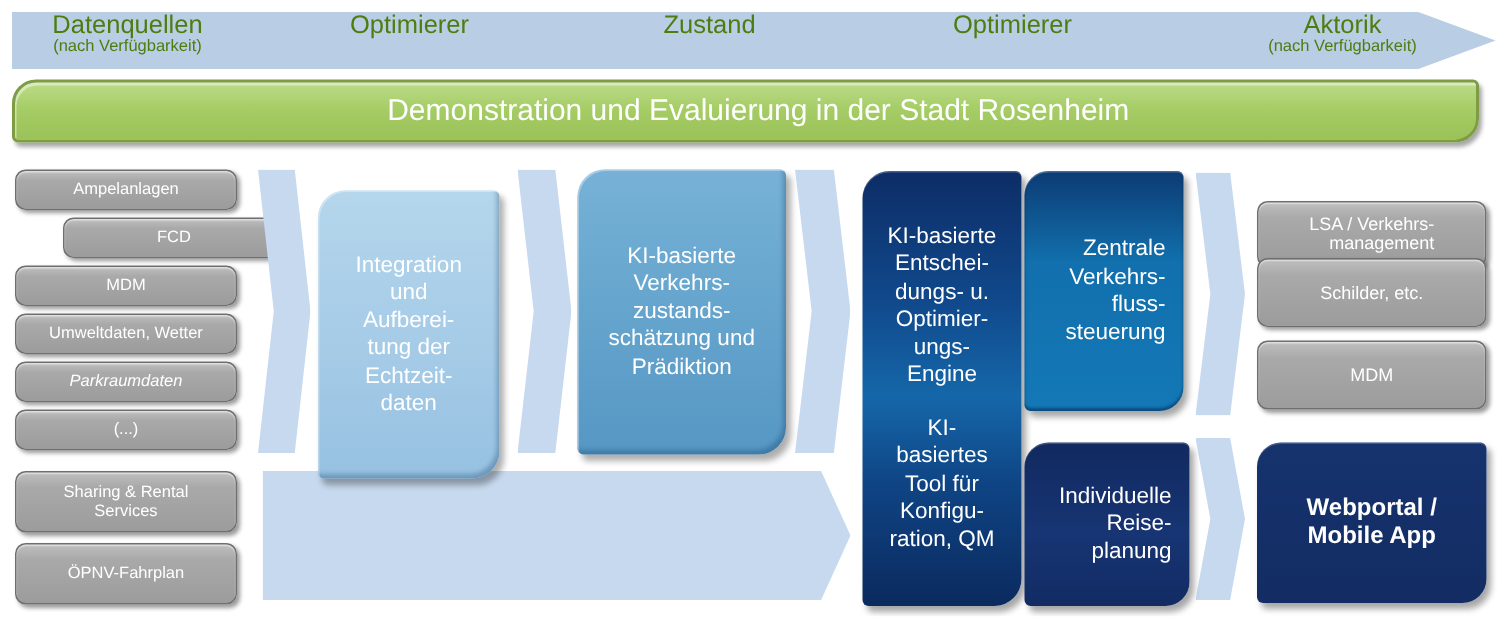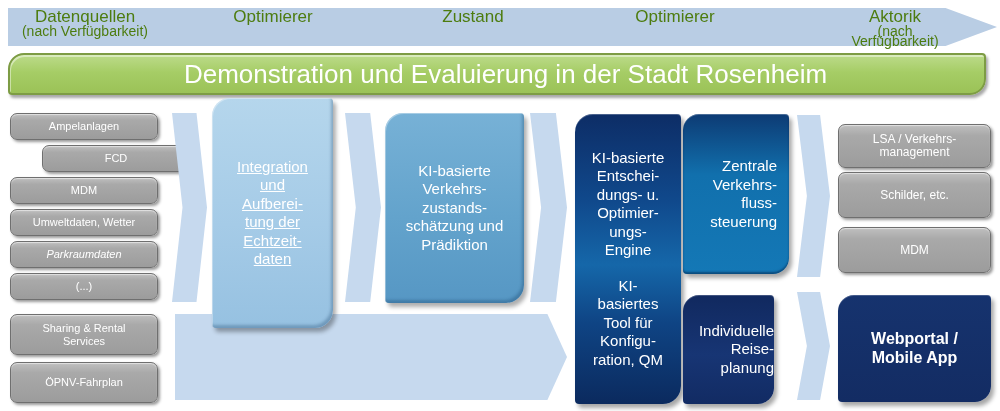--- a/index.html
+++ b/index.html
@@ -7,29 +7,29 @@
     font-family:"Liberation Sans", sans-serif;overflow:hidden;}
   .abs{position:absolute;box-sizing:border-box;}
 
   
   .top-band{left:8px;top:8px;width:989px;height:38px;background:#b9cde4;
     clip-path:polygon(0 0,94.8% 0,100% 50%,94.8% 100%,0 100%);}
   .stage-label{top:8px;height:38px;display:flex;flex-direction:column;
     justify-content:flex-start;align-items:center;transform:translateX(-50%);
     color:#4d7c0f;text-align:center;}
   .stage-label .main{font-size:17px;line-height:18px;}
-  .stage-label .note{font-size:14px;line-height:10px;}
+  .stage-label .note{font-size:11px;line-height:10px;}
 
   
   .banner{left:8px;top:53px;width:978px;height:42px;
     background:linear-gradient(180deg,#bcdb8a 0%,#a6cd66 45%,#9bc257 100%);
     border:2px solid #7d9c44;border-radius:16px 4px 16px 4px;
     box-shadow:2px 3px 3px rgba(0,0,0,.35), inset 1px 2px 0 rgba(255,255,255,.45);
     display:flex;align-items:center;justify-content:center;
-    color:#ffffff;font-size:26px;padding-left:17px;}
+    color:#ffffff;font-size:20px;padding-left:17px;}
 
   
   .gray-box{background:linear-gradient(180deg,#bfbfbf 0%,#a9a9a9 25%,#9c9c9c 100%);
     border:1px solid #6f6f6f;border-radius:7px;
     box-shadow:inset 0 1px 1px rgba(255,255,255,.55), 2px 2px 3px rgba(0,0,0,.4);
     color:#ffffff;display:flex;align-items:center;justify-content:center;
     text-align:center;font-size:11px;line-height:13px;white-space:pre-line;}
   .src{left:10px;width:148px;}
   .act{left:838px;width:153px;font-size:12px;}
 
@@ -37,35 +37,35 @@
   .chev{background:#c6d9ee;
     clip-path:polygon(0 0,70% 0,100% 50%,70% 100%,0 100%,30% 50%);}
   .long-arrow{left:175px;top:314px;width:392px;height:86px;background:#c6d9ee;
     clip-path:polygon(0 0,95% 0,100% 50%,95% 100%,0 100%);}
 
   
   .pbox{border-radius:18px 4px 18px 4px;color:#ffffff;
     display:flex;align-items:center;justify-content:center;text-align:center;
     font-size:15px;line-height:18.5px;white-space:pre-line;
     box-shadow:inset 1px 1px 0 rgba(255,255,255,.35), inset -2px -3px 3px rgba(10,50,90,.28), 3px 4px 4px rgba(0,0,0,.32);}
-  .box-int{left:212px;top:98px;width:121px;height:230px;
-    background:linear-gradient(180deg,#b5d6ec 0%,#a5cbe7 55%,#96c1e1 100%);text-decoration:underline;}
+  .box-int{left:212px;top:127px;width:121px;height:192px;
+    background:linear-gradient(180deg,#b5d6ec 0%,#a5cbe7 55%,#96c1e1 100%);}
   .box-ki{left:385px;top:113px;width:139px;height:190px;
     background:linear-gradient(180deg,#77b1d6 0%,#63a3cc 55%,#5697c4 100%);}
   .box-dark{left:575px;top:114px;width:106px;height:290px;
     background:linear-gradient(180deg,#0d2d66 0%,#10498c 30%,#1567a9 52%,#0f4484 72%,#0b2a5e 100%);
     flex-direction:column;gap:17px;
     box-shadow:inset 0 1px 0 rgba(255,255,255,.25), 3px 4px 4px rgba(0,0,0,.35);}
   .box-zen{left:683px;top:114px;width:106px;height:160px;
     background:linear-gradient(180deg,#0d3b74 0%,#1170ad 38%,#1478b6 100%);
     justify-content:flex-end;text-align:right;padding-right:12px;border-radius:16px 4px 16px 4px;
     box-shadow:inset 0 1px 0 rgba(255,255,255,.25), inset 0 -2px 2px rgba(0,30,70,.5), 3px 4px 4px rgba(0,0,0,.35);}
-  .box-ind{left:683px;top:295px;width:91px;height:109px;
+  .box-ind{left:683px;top:295px;width:110px;height:109px;
     background:linear-gradient(180deg,#11295f 0%,#173574 55%,#122b63 100%);
-    justify-content:flex-end;text-align:right;border-radius:16px 4px 16px 4px;
+    justify-content:flex-end;text-align:right;padding-right:12px;border-radius:16px 4px 16px 4px;
     box-shadow:inset 0 1px 0 rgba(255,255,255,.2), 3px 4px 4px rgba(0,0,0,.35);}
   .box-web{left:838px;top:295px;width:153px;height:107px;
     background:linear-gradient(180deg,#16336e 0%,#132c63 100%);
     font-size:16px;font-weight:700;border-radius:16px 4px 16px 4px;
     box-shadow:inset 0 1px 0 rgba(255,255,255,.2), 3px 4px 4px rgba(0,0,0,.35);}
 </style>
 </head>
 <body>
 
 <div class="canvas">
@@ -137,18 +137,18 @@
   <div class="abs pbox box-zen">Zentrale
 Verkehrs-
 fluss-
 steuerung</div>
   <div class="abs pbox box-ind">Individuelle
 Reise-
 planung</div>
   <div class="abs pbox box-web">Webportal /
 Mobile App</div>
 
-  <div class="abs gray-box act" style="top:124px;height:44px;">LSA / Verkehrs-
+  <div class="abs gray-box act" style="top:134px;height:44px;text-align:right;">LSA / Verkehrs-
 management</div>
   <div class="abs gray-box act" style="top:172px;height:46px;">Schilder, etc.</div>
   <div class="abs gray-box act" style="top:227px;height:46px;">MDM</div>
 
 </div>
 
 </body></html>

